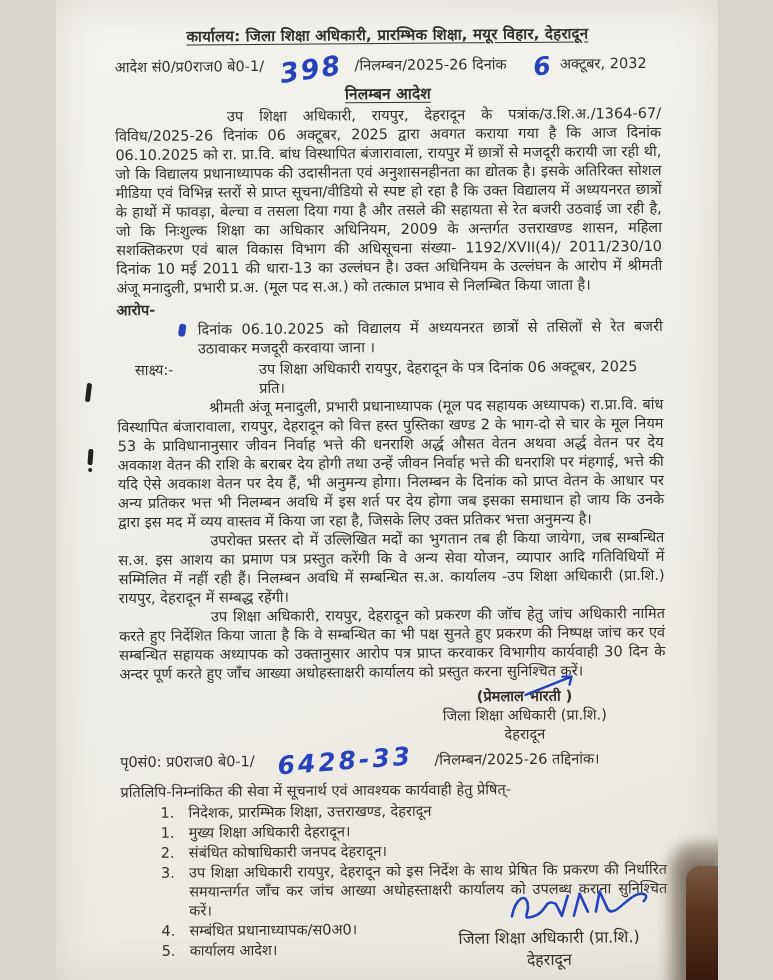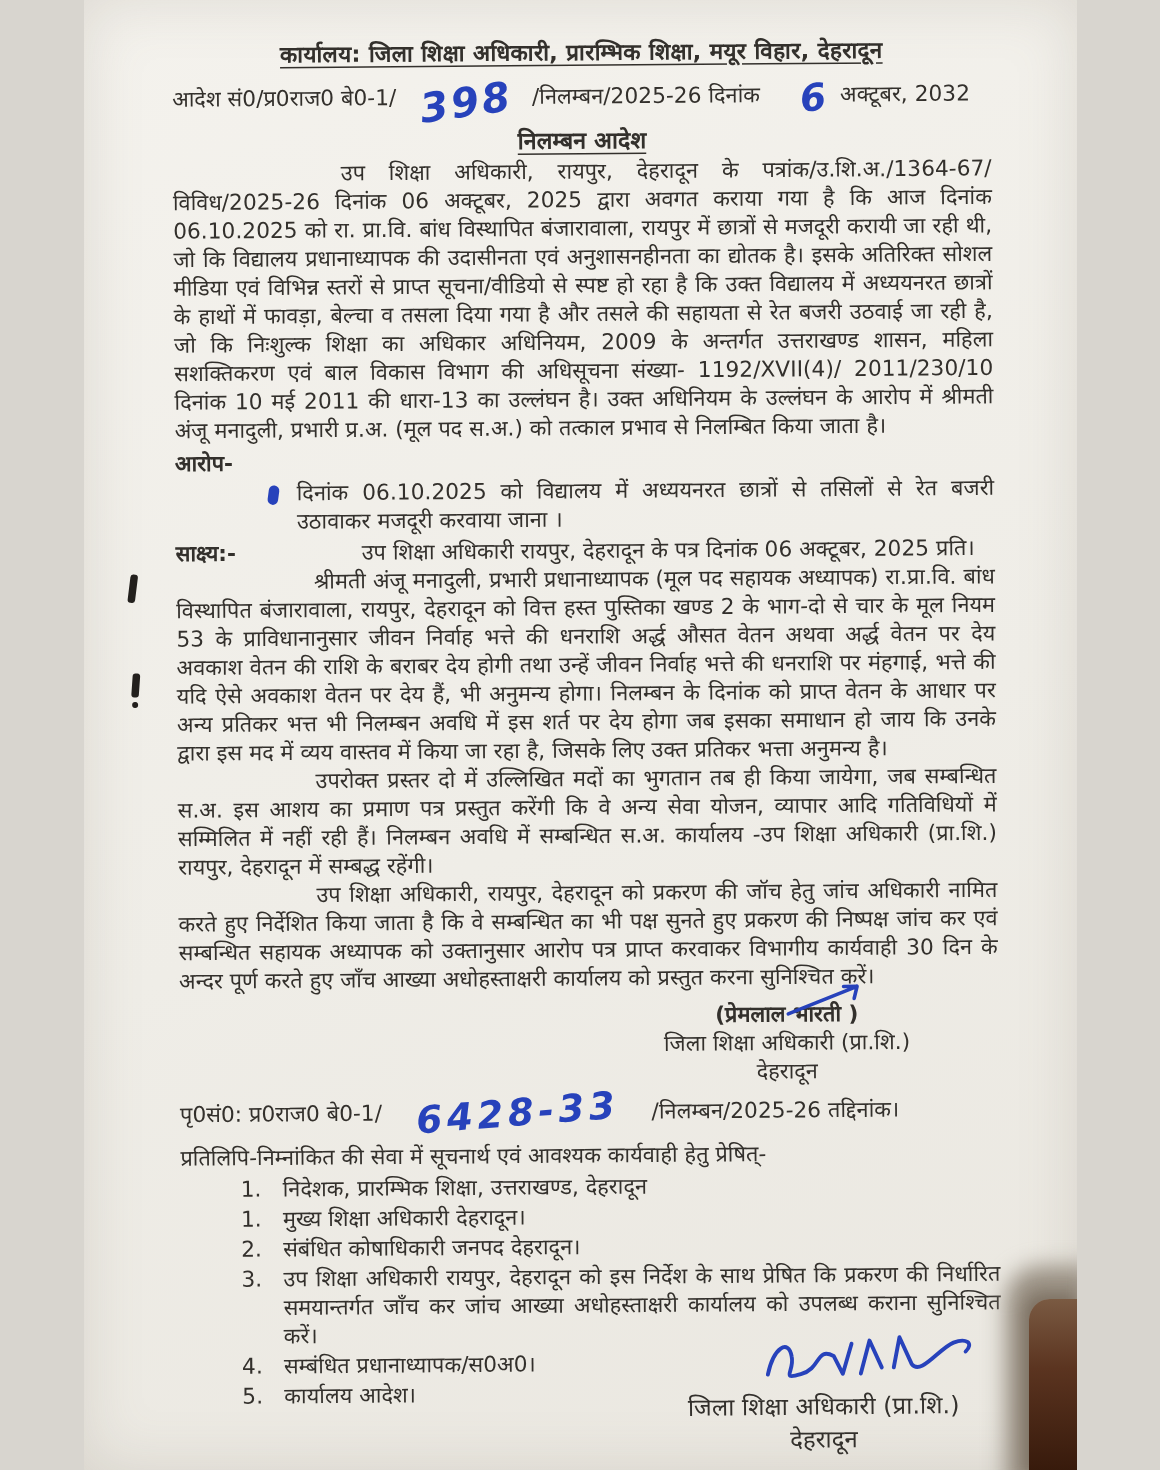--- a/index.html
+++ b/index.html
@@ -40,21 +40,21 @@
   .indent2 { text-indent:92px; }
   .aarop-label { margin-top:3px; font-weight:bold; }
   .aarop-item { display:flex; margin-left:62px; margin-top:1px; }
   .aarop-bullet {
     width:7px; height:13px; border-radius:4px;
     background:#2742bb; margin:3px 12px 0 0; flex:none;
     transform:rotate(8deg);
   }
   .aarop-text { text-align:justify; }
   .sakshya-row { display:flex; margin-top:2px; }
-  .sakshya-label { flex:none; width:88px; font-weight:bold; }
+  .sakshya-label { flex:none; width:88px; font-weight:normal;margin-left:18px; }
   .sakshya-text { margin-left:36px; }
   .sig-block { width:270px; margin:6px 6px 0 auto; text-align:center; position:relative; }
   .tick-arrow { position:absolute; right:78px; top:-16px; }
   .prasank-line { position:relative; margin-top:2px; height:32px; white-space:nowrap; }
   .copy-heading { margin-top:2px; }
   .copy-list { margin:2px 0 0 40px; }
   .copy-item { display:flex; margin-top:1px; }
   .copy-num { flex:none; width:28px; }
   .copy-text { text-align:justify; }
   .bottom-sig {

